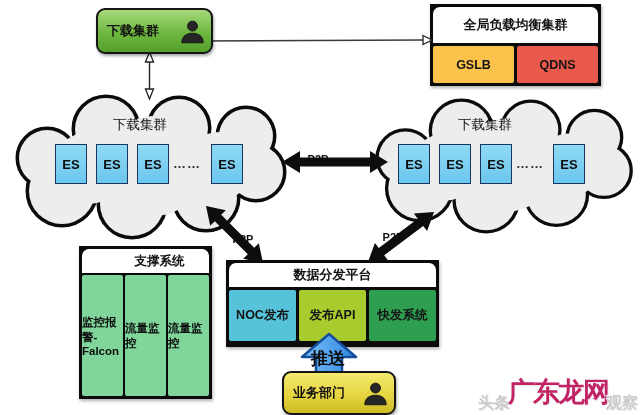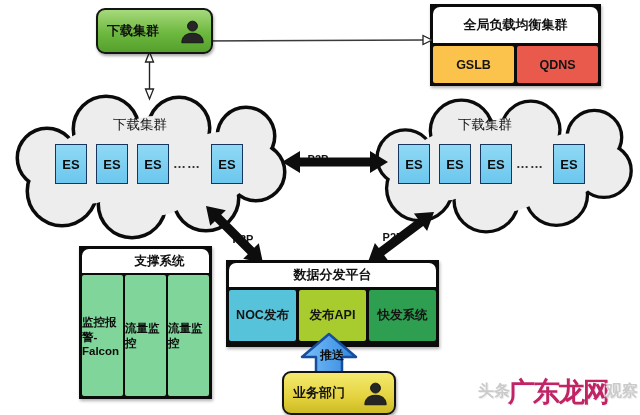--- a/index.html
+++ b/index.html
@@ -63,29 +63,29 @@
   .title-right{left:430px;top:116px;}
   .es{
     position:absolute;z-index:2;width:30px;height:38px;
     background:linear-gradient(180deg,#8fd9f5,#6cc6ee);
     border:1.6px solid #17365d;display:flex;align-items:center;justify-content:center;
     font-weight:600;font-size:13px;color:#0d0d0d;
   }
   .dots{position:absolute;z-index:2;font-weight:bold;font-size:13px;color:#333;letter-spacing:1px;}
 
   
-  .push-label{position:absolute;z-index:4;left:320px;top:347px;font-weight:bold;font-size:12px;color:#0b0b0b;}
+  .push-label{position:absolute;z-index:4;left:311px;top:347px;font-weight:bold;font-size:17px;color:#0b0b0b;}
 
   
   .watermark{
     position:absolute;right:2px;bottom:1px;z-index:6;display:flex;align-items:flex-end;
     font-weight:bold;color:#c9c9c9;text-shadow:1px 1px 0 #efefef,-1px -1px 1px #fff;opacity:.95;
     line-height:1;
   }
-  .wm-small{font-size:16px;padding-bottom:15px;}
+  .wm-small{font-size:16px;padding-bottom:3px;}
   .wm-big{font-size:27px;letter-spacing:-2px;margin:8px -2px;color:#be185d;}
 </style>
 </head>
 <body>
 
 <div class="canvas">
 
   <svg class="layer-clouds" width="640" height="415" viewBox="0 0 640 415">
     <defs>
       <g id="cloudShape">

